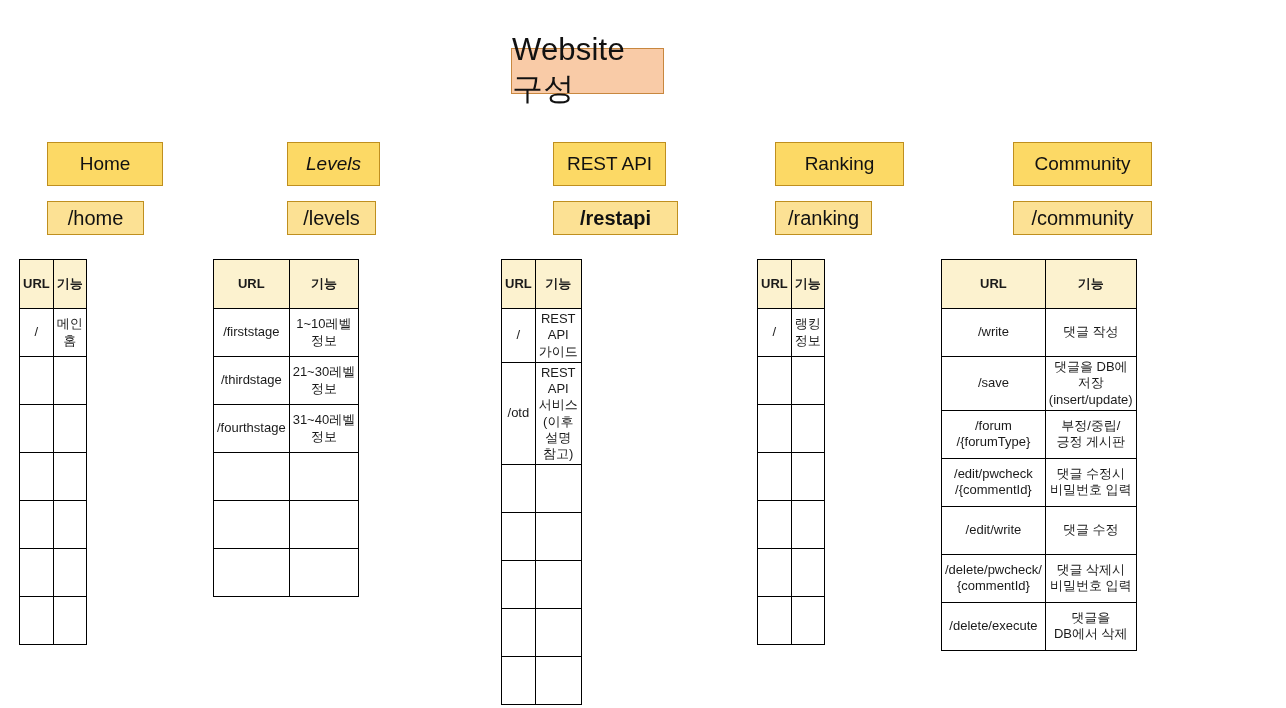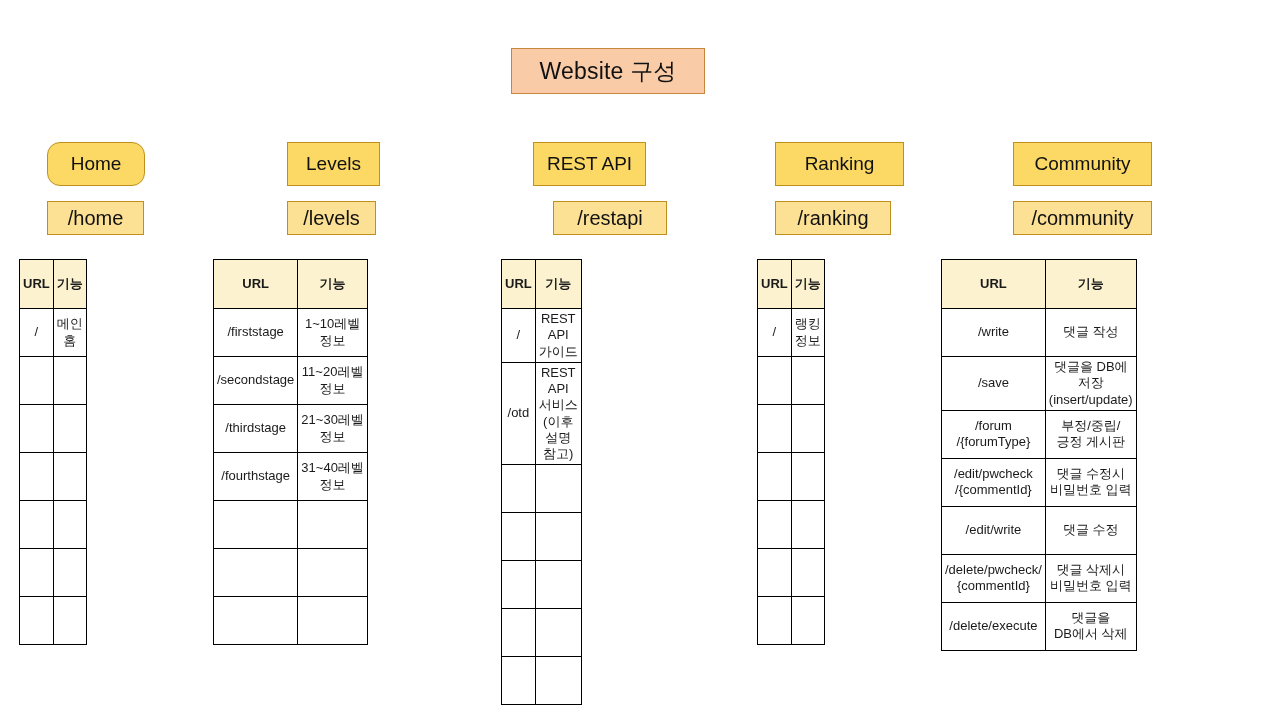--- a/index.html
+++ b/index.html
@@ -15,29 +15,29 @@
     color: #1a1a1a;
     position: relative;
     overflow: hidden;
   }
 
   
   #title-box {
     position: absolute;
     left: 511px;
     top: 48px;
-    width: 194px;
+    width: 153px;
     height: 46px;
     background: #f9cba7;
     border: 1px solid #c8873f;
     box-sizing: border-box;
     display: flex;
     align-items: center;
     justify-content: center;
-    font-size: 23px;
+    font-size: 31px;
     letter-spacing: 0.2px;
     color: #111111;
   }
 
   
   .section {
     position: absolute;
     top: 0;
     height: 708px;
   }
@@ -106,21 +106,21 @@
     display: block;
   }
 </style>
 </head>
 <body>
 
 <div id="title-box">Website 구성</div>
 
 <div id="sections-root">
     <div class="section">
-      <div class="section-title" style="left: 47px; width: 98px; border-radius: 13px;">Home</div>
+      <div class="section-title" style="left: 47px; width: 116px;">Home</div>
       <div class="section-path" style="left: 47px; width: 97px;">/home</div>
       <table class="route-table" style="left: 19px;">
         <colgroup>
           <col style="width: 59px;">
           <col style="width: 96px;">
         </colgroup>
         <thead>
           <tr>
             <th>URL</th>
             <th>기능</th>
@@ -156,21 +156,21 @@
             <td class="empty"></td>
           </tr>
           <tr>
             <td class="empty"></td>
             <td class="empty"></td>
           </tr>
         </tbody>
       </table>
     </div>
     <div class="section">
-      <div class="section-title" style="left: 287px; width: 93px;">Levels</div>
+      <div class="section-title" style="left: 287px; width: 93px; font-style: italic;">Levels</div>
       <div class="section-path" style="left: 287px; width: 89px;">/levels</div>
       <table class="route-table" style="left: 213px;">
         <colgroup>
           <col style="width: 120px;">
           <col style="width: 130px;">
         </colgroup>
         <thead>
           <tr>
             <th>URL</th>
             <th>기능</th>
@@ -180,28 +180,20 @@
           <tr>
             <td>
               <span class="cell-line">/firststage</span>
             </td>
             <td>
               <span class="cell-line">1~10레벨 정보</span>
             </td>
           </tr>
           <tr>
             <td>
-              <span class="cell-line">/secondstage</span>
-            </td>
-            <td>
-              <span class="cell-line">11~20레벨 정보</span>
-            </td>
-          </tr>
-          <tr>
-            <td>
               <span class="cell-line">/thirdstage</span>
             </td>
             <td>
               <span class="cell-line">21~30레벨 정보</span>
             </td>
           </tr>
           <tr>
             <td>
               <span class="cell-line">/fourthstage</span>
             </td>
@@ -218,22 +210,22 @@
             <td class="empty"></td>
           </tr>
           <tr>
             <td class="empty"></td>
             <td class="empty"></td>
           </tr>
         </tbody>
       </table>
     </div>
     <div class="section">
-      <div class="section-title" style="left: 533px; width: 113px;">REST API</div>
-      <div class="section-path" style="left: 553px; width: 114px;">/restapi</div>
+      <div class="section-title" style="left: 553px; width: 113px;">REST API</div>
+      <div class="section-path" style="left: 553px; width: 125px; font-weight: bold;">/restapi</div>
       <table class="route-table" style="left: 501px;">
         <colgroup>
           <col style="width: 73px;">
           <col style="width: 145px;">
         </colgroup>
         <thead>
           <tr>
             <th>URL</th>
             <th>기능</th>
           </tr>
@@ -274,21 +266,21 @@
           </tr>
           <tr>
             <td class="empty"></td>
             <td class="empty"></td>
           </tr>
         </tbody>
       </table>
     </div>
     <div class="section">
       <div class="section-title" style="left: 775px; width: 129px;">Ranking</div>
-      <div class="section-path" style="left: 775px; width: 116px;">/ranking</div>
+      <div class="section-path" style="left: 775px; width: 97px;">/ranking</div>
       <table class="route-table" style="left: 757px;">
         <colgroup>
           <col style="width: 60px;">
           <col style="width: 94px;">
         </colgroup>
         <thead>
           <tr>
             <th>URL</th>
             <th>기능</th>
           </tr>

